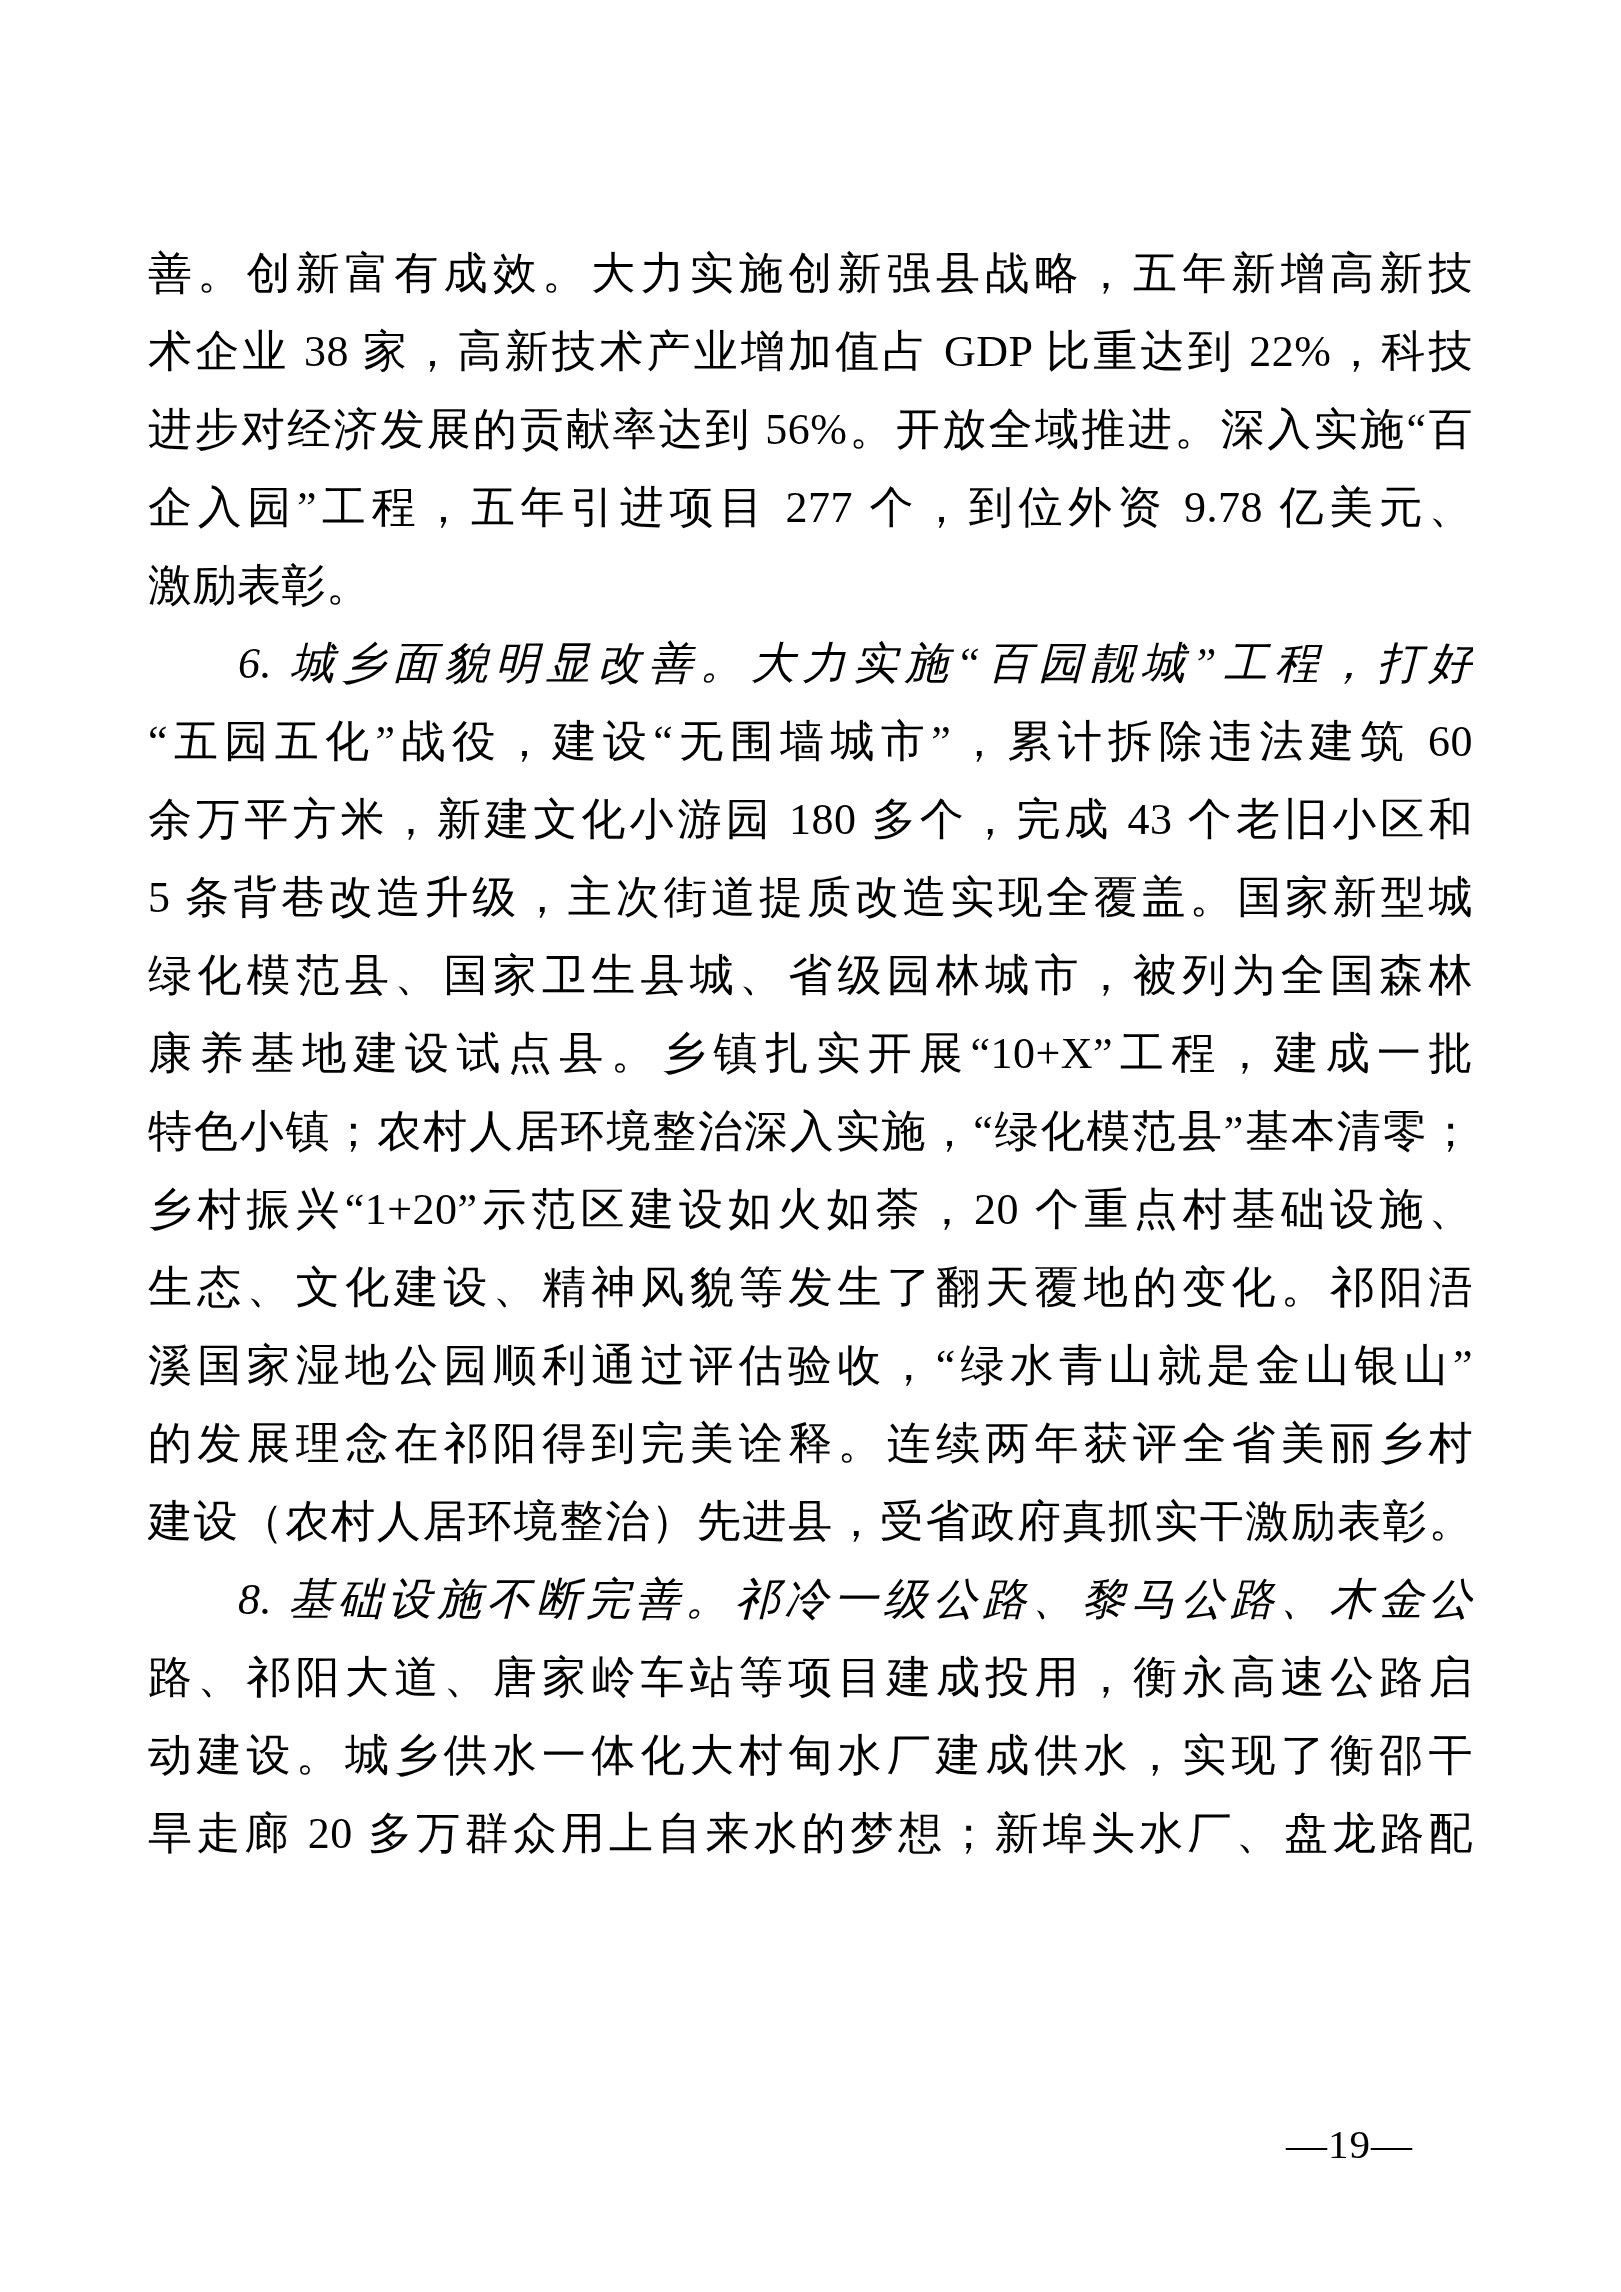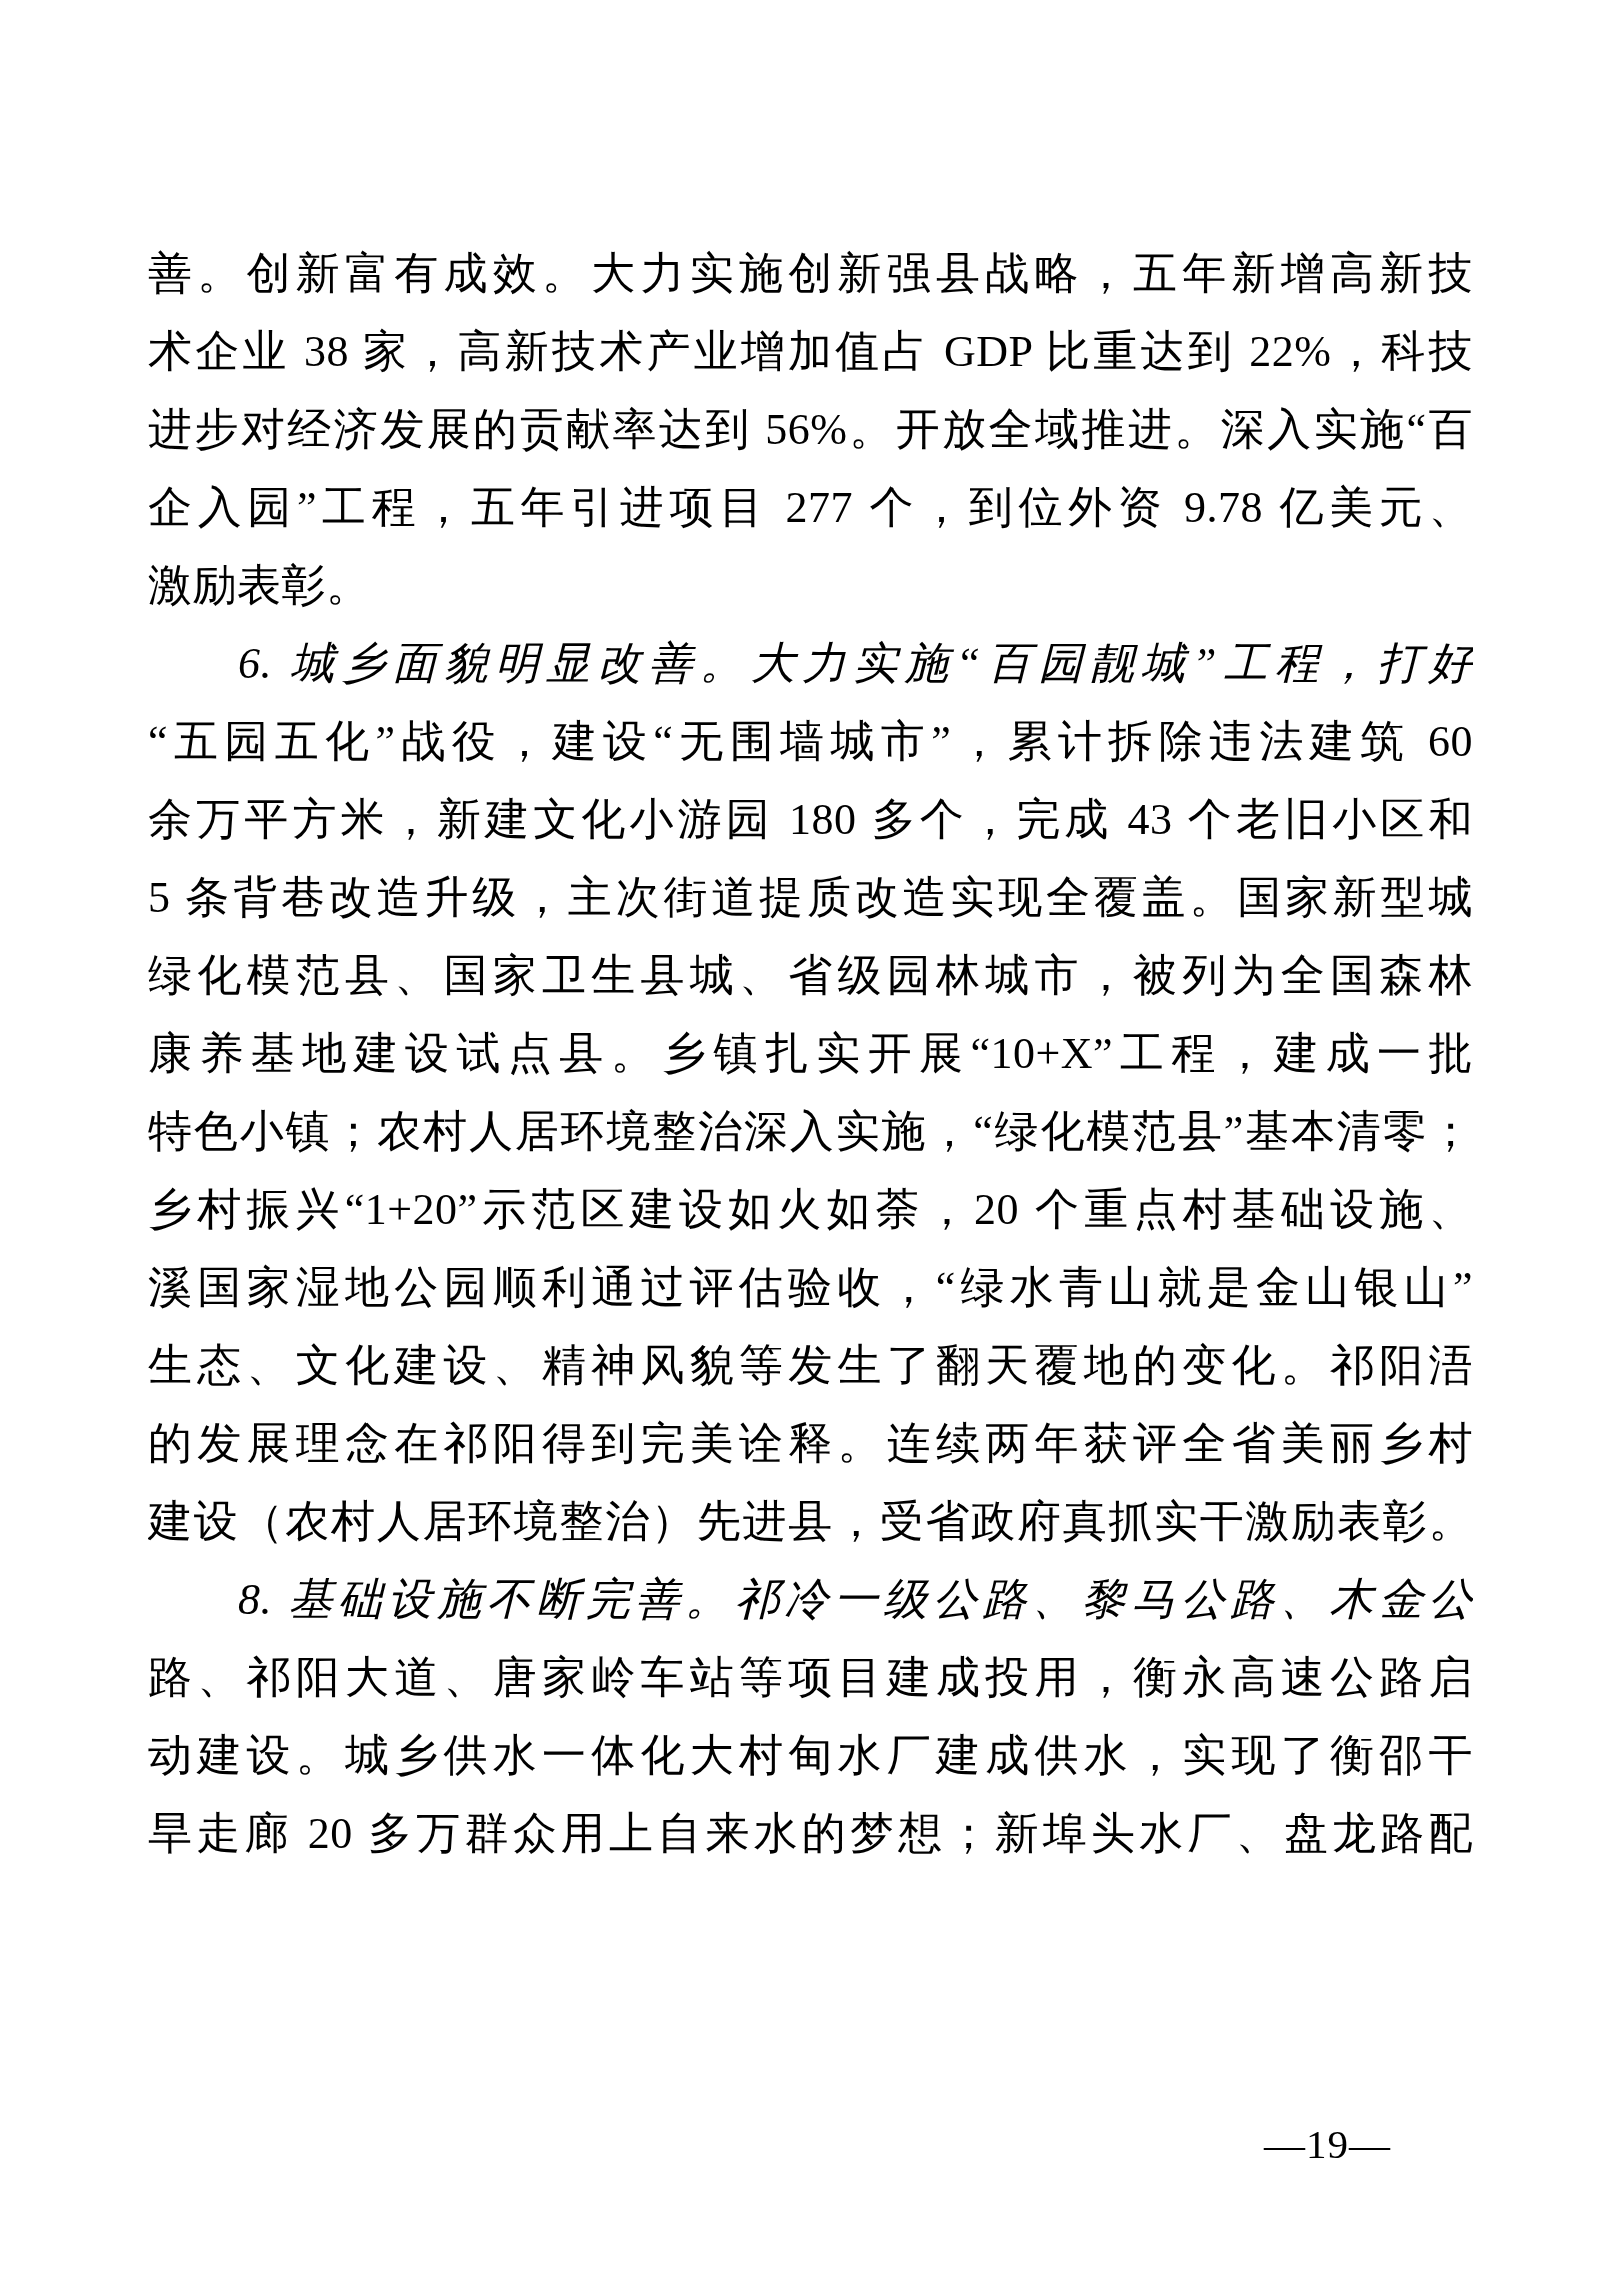--- a/index.html
+++ b/index.html
@@ -35,21 +35,21 @@
     text-align: justify;
     letter-spacing: 0.5px;
   }
   .line.full  { text-align-last: justify; }
   .line.indent { text-indent: 90px; font-style: italic; }
   .run { font-weight: normal; }
   .run.bold { font-weight: normal; }
   .footer {
     position: absolute;
     top: 2122px;
-    right: 230px;
+    right: 208px;
     font-size: 41px;
     line-height: 45px;
     letter-spacing: 1px;
     text-align: right;
   }
 </style>
 </head>
 <body>
 
 <div class="page">
@@ -63,22 +63,22 @@
       </div>
       <div class="paragraph">
         <div class="line full indent"><span class="run">6. 城乡面貌明显改善。大力实施“百园靓城”工程，打好</span></div>
         <div class="line full"><span class="run">“五园五化”战役，建设“无围墙城市”，累计拆除违法建筑 60</span></div>
         <div class="line full"><span class="run">余万平方米，新建文化小游园 180 多个，完成 43 个老旧小区和</span></div>
         <div class="line full"><span class="run">5 条背巷改造升级，主次街道提质改造实现全覆盖。国家新型城</span></div>
         <div class="line full"><span class="run">绿化模范县、国家卫生县城、省级园林城市，被列为全国森林</span></div>
         <div class="line full"><span class="run">康养基地建设试点县。乡镇扎实开展“10+X”工程，建成一批</span></div>
         <div class="line full"><span class="run">特色小镇；农村人居环境整治深入实施，“绿化模范县”基本清零；</span></div>
         <div class="line full"><span class="run">乡村振兴“1+20”示范区建设如火如荼，20 个重点村基础设施、</span></div>
+        <div class="line full"><span class="run">生态、文化建设、精神风貌等发生了翻天覆地的变化。祁阳浯</span></div>
         <div class="line full"><span class="run">溪国家湿地公园顺利通过评估验收，“绿水青山就是金山银山”</span></div>
-        <div class="line full"><span class="run">生态、文化建设、精神风貌等发生了翻天覆地的变化。祁阳浯</span></div>
         <div class="line full"><span class="run">的发展理念在祁阳得到完美诠释。连续两年获评全省美丽乡村</span></div>
         <div class="line full"><span class="run">建设（农村人居环境整治）先进县，受省政府真抓实干激励表彰。</span></div>
       </div>
       <div class="paragraph">
         <div class="line full indent"><span class="run">8. 基础设施不断完善。祁冷一级公路、黎马公路、木金公</span></div>
         <div class="line full"><span class="run">路、祁阳大道、唐家岭车站等项目建成投用，衡永高速公路启</span></div>
         <div class="line full"><span class="run">动建设。城乡供水一体化大村甸水厂建成供水，实现了衡邵干</span></div>
         <div class="line full"><span class="run">旱走廊 20 多万群众用上自来水的梦想；新埠头水厂、盘龙路配</span></div>
       </div>
     </div>

